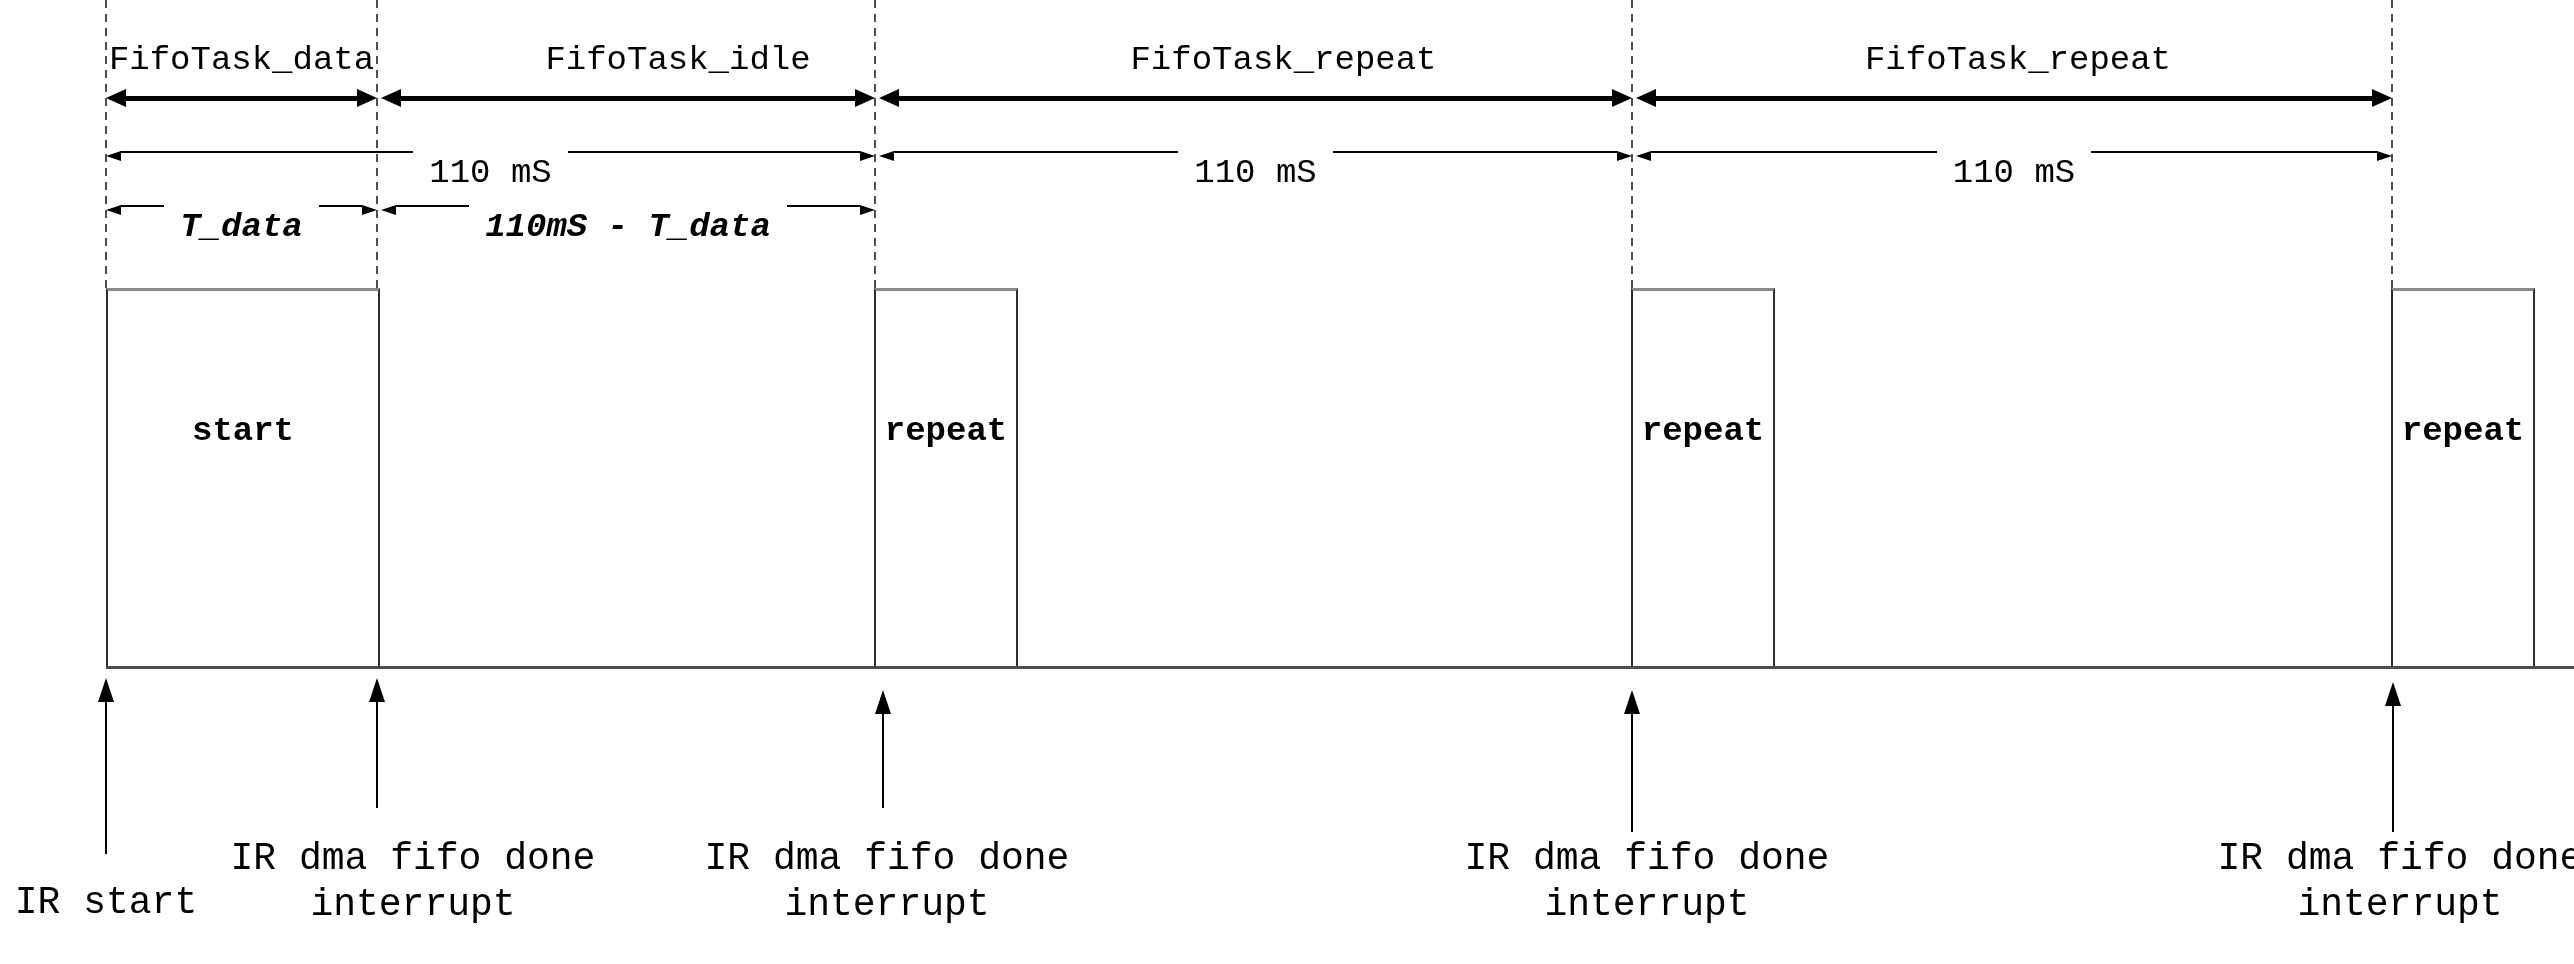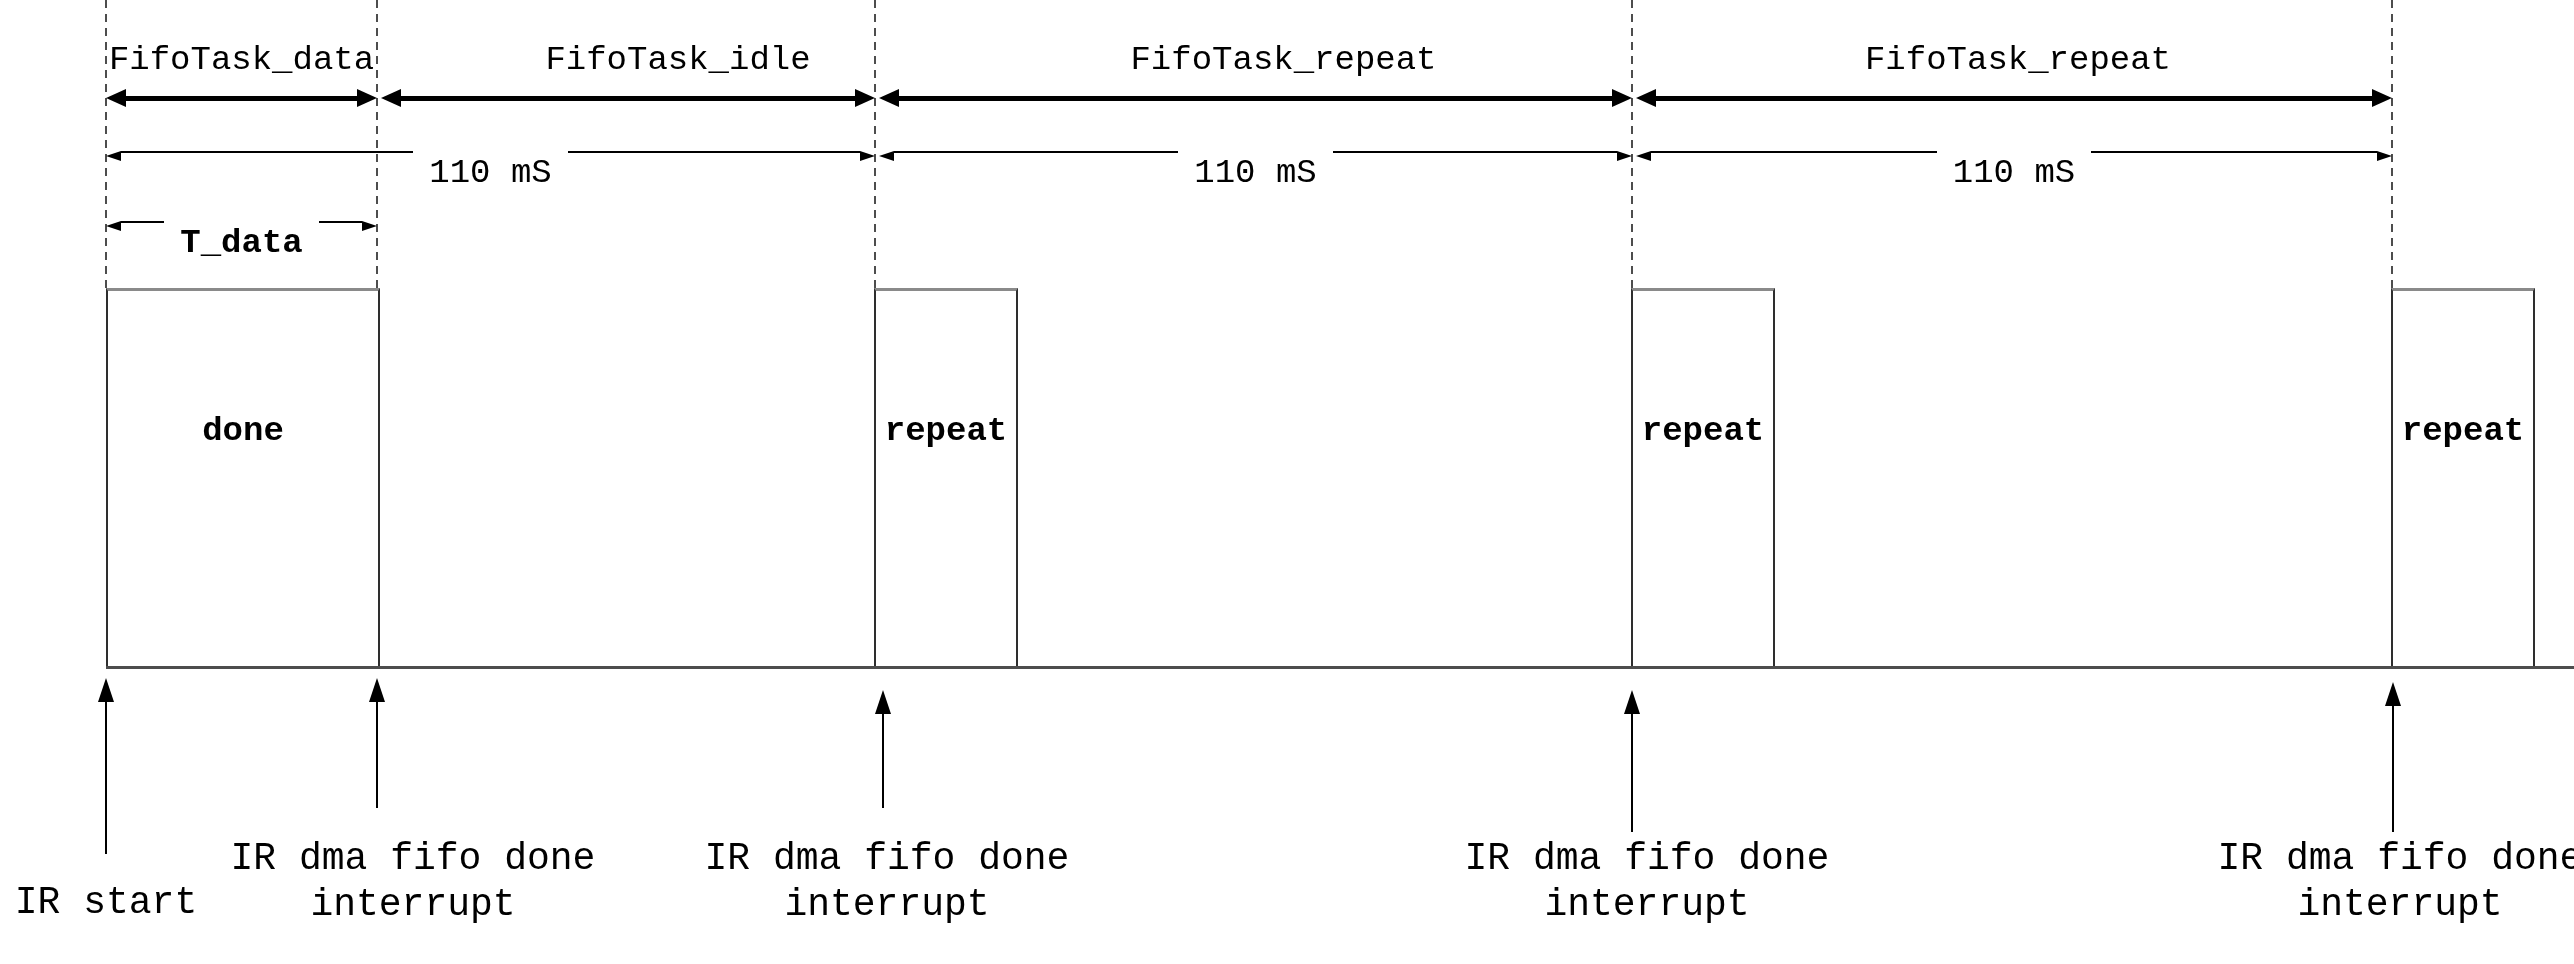--- a/index.html
+++ b/index.html
@@ -19,21 +19,21 @@
   .ah{width:0;height:0;border-style:solid;}
   .ah.tl{border-width:9px 20px 9px 0;border-color:transparent #000 transparent transparent;}
   .ah.tr{border-width:9px 0 9px 20px;border-color:transparent transparent transparent #000;}
   
   .measure{position:absolute;height:44px;display:flex;align-items:flex-start;}
   .measure .shaft{flex:1;height:2px;background:#000;}
   .ah.nl{border-width:5px 15px 5px 0;border-color:transparent #000 transparent transparent;}
   .ah.nr{border-width:5px 0 5px 15px;border-color:transparent transparent transparent #000;}
   .mlabel{font-size:34px;line-height:44px;margin:0 16px;white-space:nowrap;}
   .measure.row2{top:151px;}
-  .measure.row3{top:221px;}
+  .measure.row3{top:205px;font-style:italic;}
   .measure.row3 .mlabel{font-weight:bold;}
   
   .pulse{position:absolute;top:288px;height:378px;box-sizing:border-box;
     border-left:2px solid #2e2e2e;border-right:2px solid #2e2e2e;border-top:3px solid #8a8a8a;}
   .pulse .plabel{position:absolute;left:0;right:0;top:118px;text-align:center;
     font-size:34px;font-weight:bold;line-height:44px;}
   
   .baseline{position:absolute;left:106px;top:666px;width:2468px;height:3px;background:#4d4d4d;}
   
   .varrow{position:absolute;width:16px;}
@@ -101,23 +101,30 @@
     <i class="ah nr"></i>
   </div>
 
   <div class="measure row3" style="left:106px;width:271px">
     <i class="ah nl"></i>
     <div class="shaft"></div>
     <div class="mlabel">T_data</div>
     <div class="shaft"></div>
     <i class="ah nr"></i>
   </div>
+  <div class="measure row3" style="left:381px;width:494px">
+    <i class="ah nl"></i>
+    <div class="shaft"></div>
+    <div class="mlabel">110mS - T_data</div>
+    <div class="shaft"></div>
+    <i class="ah nr"></i>
+  </div>
 
   <div class="pulse" style="left:106px;width:274px">
-    <div class="plabel">done</div>
+    <div class="plabel">start</div>
   </div>
   <div class="pulse" style="left:874px;width:144px">
     <div class="plabel">repeat</div>
   </div>
   <div class="pulse" style="left:1631px;width:144px">
     <div class="plabel">repeat</div>
   </div>
   <div class="pulse" style="left:2391px;width:144px">
     <div class="plabel">repeat</div>
   </div>

